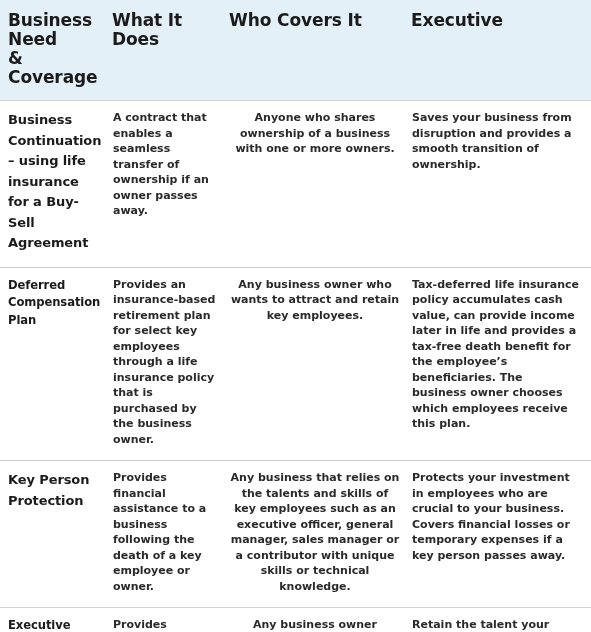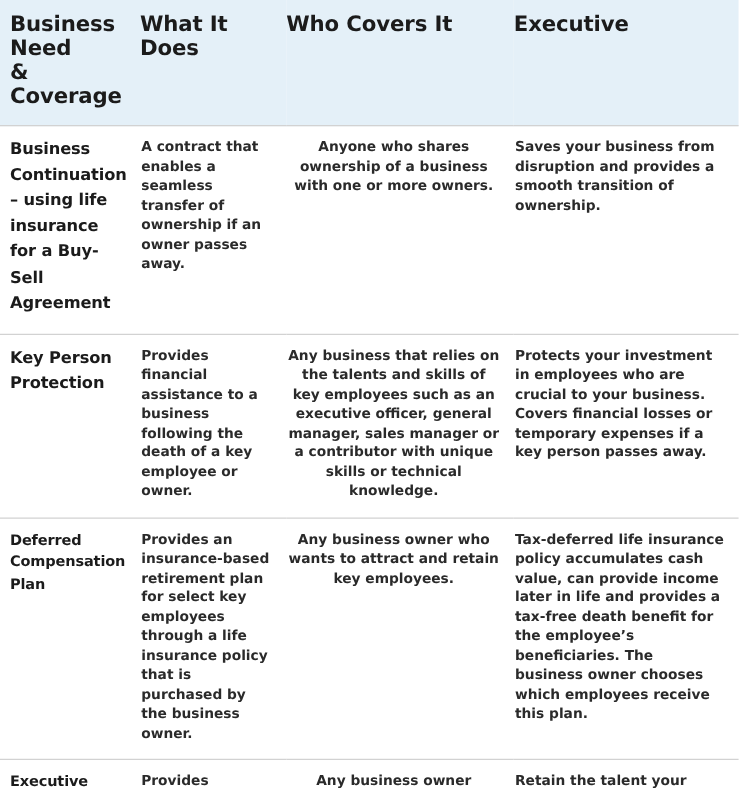--- a/index.html
+++ b/index.html
@@ -111,30 +111,30 @@
       </tr>
     </thead>
     <tbody>
       <tr class="data-row">
         <td class="need-cell size-lg" style="white-space: pre-line; border-top-color: rgb(210, 210, 210);">Business Continuation – using life insurance for a Buy-Sell Agreement</td>
         <td class="body-cell what-cell" style="border-top-color: rgb(210, 210, 210);">A contract that enables a seamless transfer of ownership if an owner passes away.</td>
         <td class="body-cell who-cell" style="border-top-color: rgb(210, 210, 210);">Anyone who shares ownership of a business with one or more owners.</td>
         <td class="body-cell benefit-cell" style="border-top-color: rgb(210, 210, 210);">Saves your business from disruption and provides a smooth transition of ownership.</td>
       </tr>
       <tr class="data-row">
+        <td class="need-cell size-md" style="white-space: pre-line; border-top-color: rgb(210, 210, 210);">Deferred Compensation Plan</td>
+        <td class="body-cell what-cell" style="border-top-color: rgb(210, 210, 210);">Provides an insurance-based retirement plan for select key employees through a life insurance policy that is purchased by the business owner.</td>
+        <td class="body-cell who-cell" style="border-top-color: rgb(210, 210, 210);">Any business owner who wants to attract and retain key employees.</td>
+        <td class="body-cell benefit-cell" style="border-top-color: rgb(210, 210, 210);">Tax-deferred life insurance policy accumulates cash value, can provide income later in life and provides a tax-free death benefit for the employee’s beneficiaries. The business owner chooses which employees receive this plan.</td>
+      </tr>
+      <tr class="data-row">
         <td class="need-cell size-lg" style="white-space: pre-line; border-top-color: rgb(210, 210, 210);">Key Person Protection</td>
         <td class="body-cell what-cell" style="border-top-color: rgb(210, 210, 210);">Provides financial assistance to a business following the death of a key employee or owner.</td>
         <td class="body-cell who-cell" style="border-top-color: rgb(210, 210, 210);">Any business that relies on the talents and skills of key employees such as an executive officer, general manager, sales manager or a contributor with unique skills or technical knowledge.</td>
         <td class="body-cell benefit-cell" style="border-top-color: rgb(210, 210, 210);">Protects your investment in employees who are crucial to your business. Covers financial losses or temporary expenses if a key person passes away.</td>
-      </tr>
-      <tr class="data-row">
-        <td class="need-cell size-md" style="white-space: pre-line; border-top-color: rgb(210, 210, 210);">Deferred Compensation Plan</td>
-        <td class="body-cell what-cell" style="border-top-color: rgb(210, 210, 210);">Provides an insurance-based retirement plan for select key employees through a life insurance policy that is purchased by the business owner.</td>
-        <td class="body-cell who-cell" style="border-top-color: rgb(210, 210, 210);">Any business owner who wants to attract and retain key employees.</td>
-        <td class="body-cell benefit-cell" style="border-top-color: rgb(210, 210, 210);">Tax-deferred life insurance policy accumulates cash value, can provide income later in life and provides a tax-free death benefit for the employee’s beneficiaries. The business owner chooses which employees receive this plan.</td>
       </tr>
       <tr class="data-row">
         <td class="need-cell size-md" style="white-space: pre-line; border-top-color: rgb(210, 210, 210);">Executive Bonus Plan</td>
         <td class="body-cell what-cell" style="border-top-color: rgb(210, 210, 210);">Provides individual life insurance to help protect the families of select key employees. At retirement, the employee may use policy’s cash value as supplemental retirement income or continue the life insurance coverage.</td>
         <td class="body-cell who-cell" style="border-top-color: rgb(210, 210, 210);">Any business owner looking to recruit strong candidates, retain expert employees and design a benefit plan with tax-deductible costs.</td>
         <td class="body-cell benefit-cell" style="border-top-color: rgb(210, 210, 210);">Retain the talent your business needs to thrive. An easy, cost-effective benefit program to offer employees. The business owner chooses which employees receive this plan.</td>
       </tr>
 
     </tbody>
   </table>

